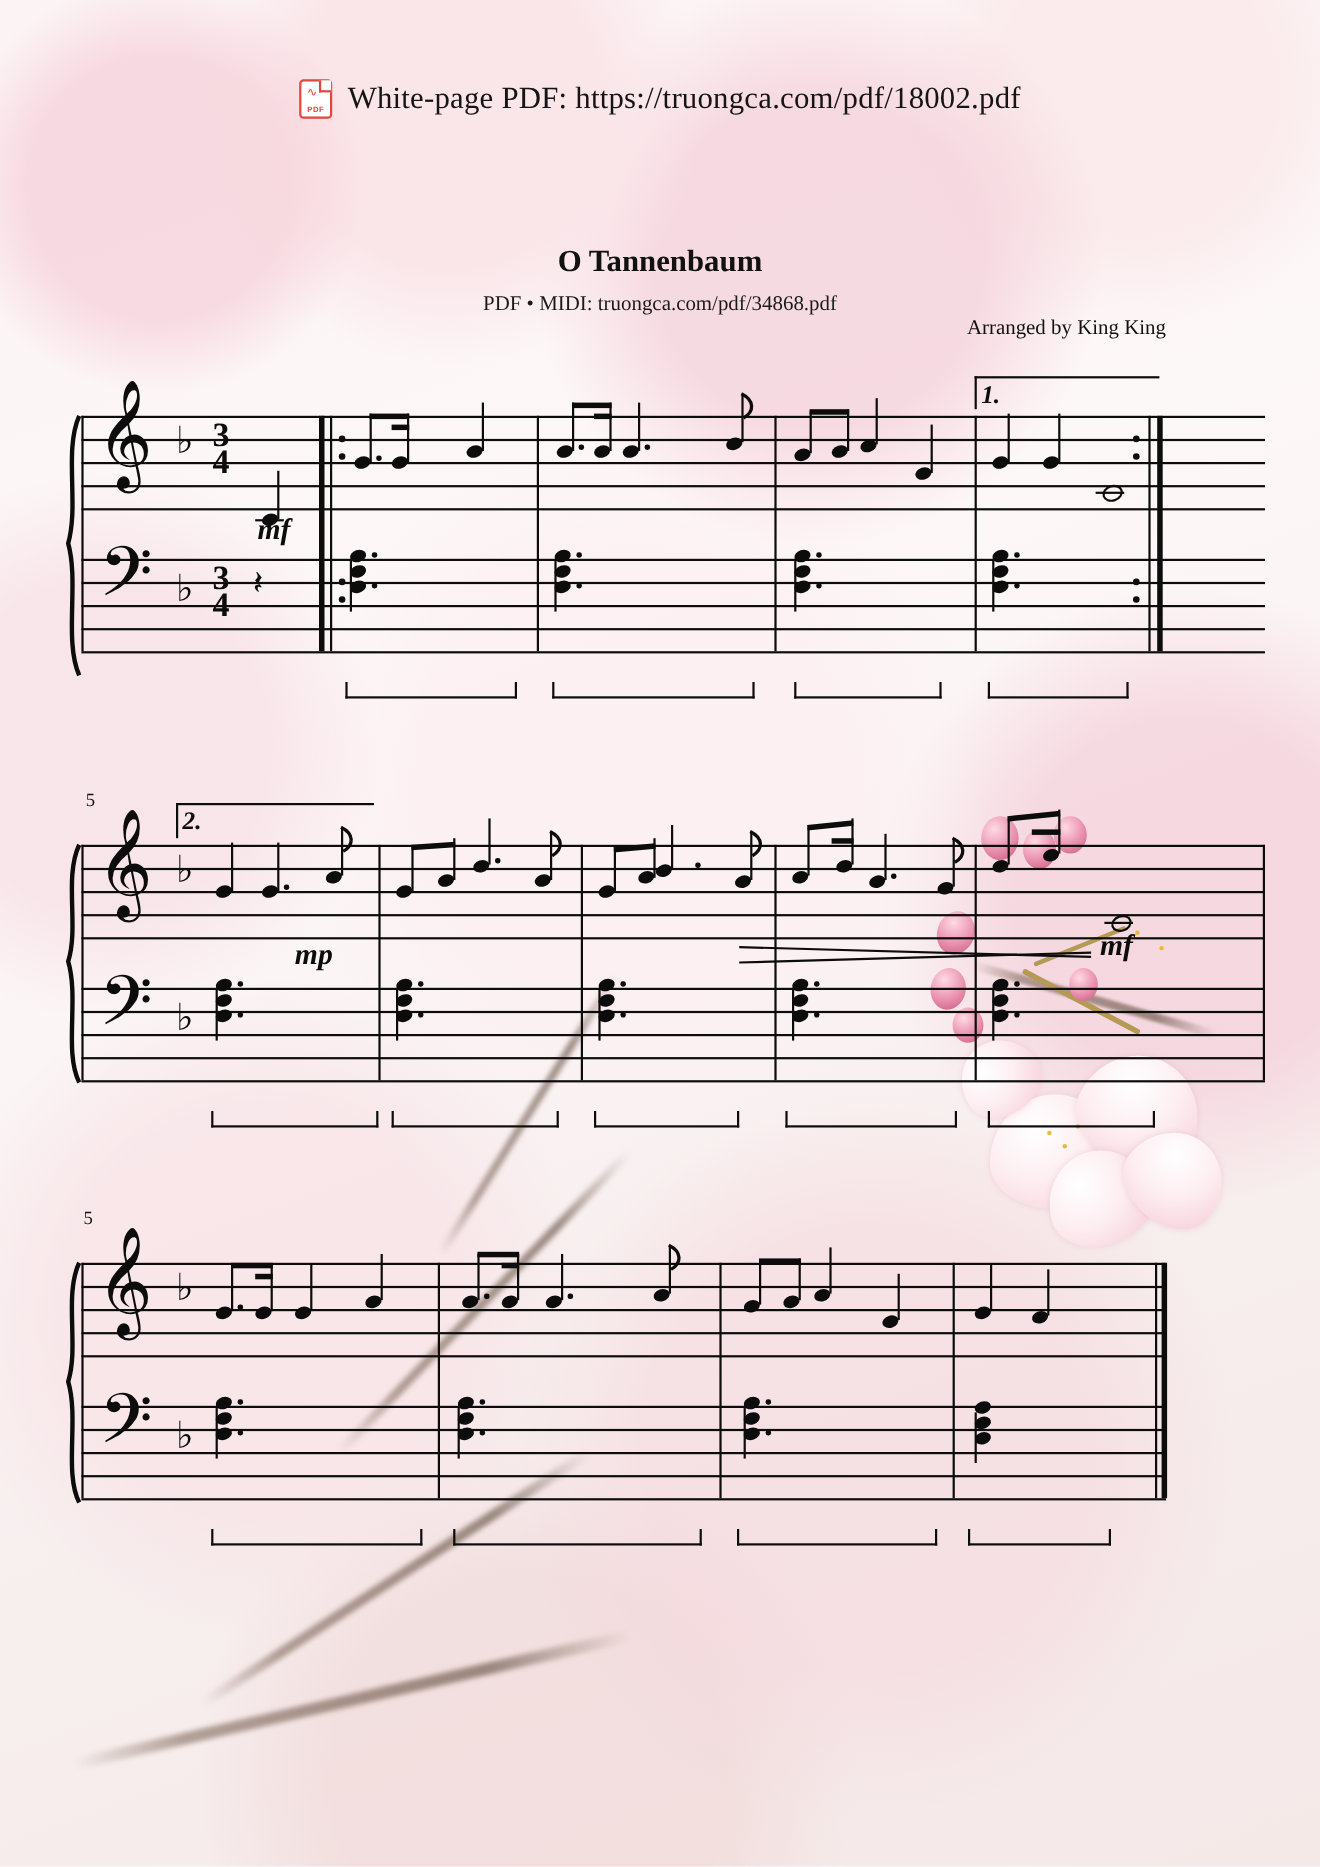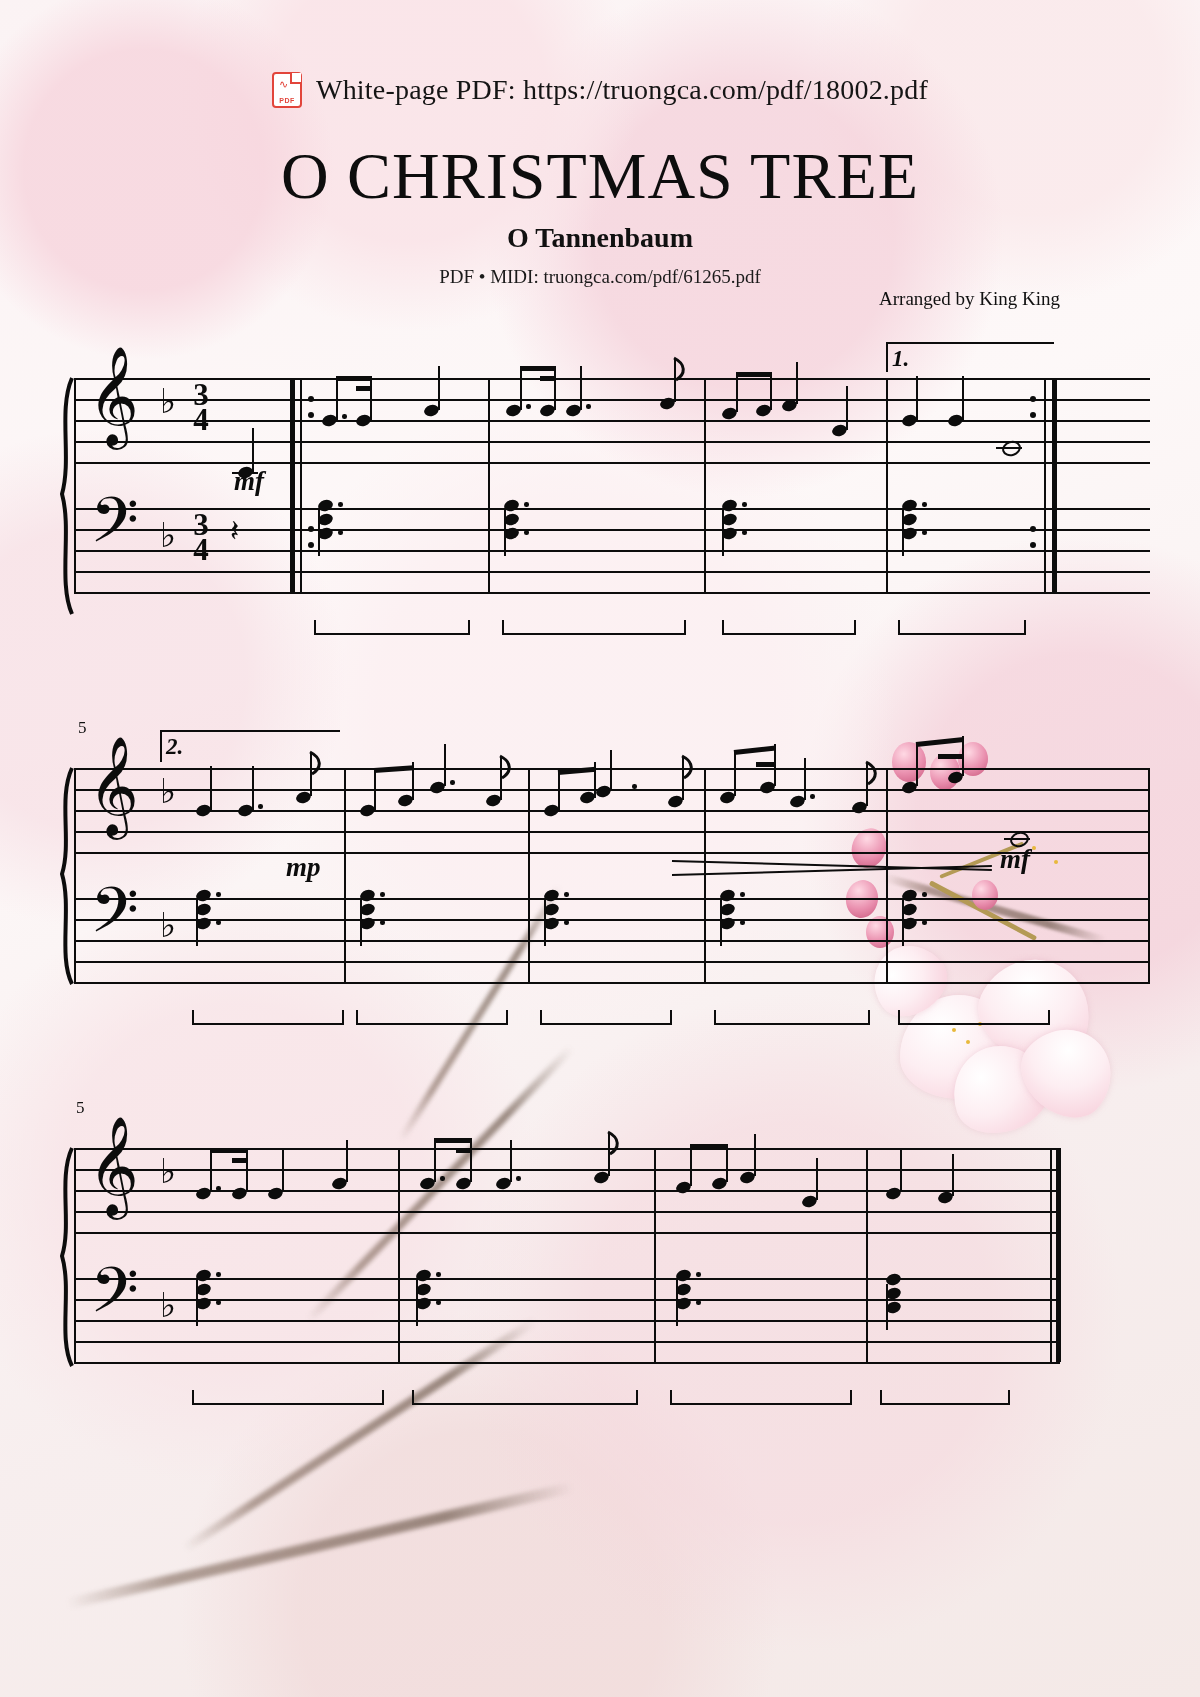--- a/index.html
+++ b/index.html
@@ -296,23 +296,22 @@
 
   <div class="pdf-line">
     <span class="pdf-badge">
       <span class="corner"></span>
       <span class="squiggle">∿</span>
       <span class="tag">PDF</span>
     </span>
     <span class="pdf-text">White-page PDF: https://truongca.com/pdf/18002.pdf</span>
   </div>
 
-  <div class="title">O CHRISTMAS TREE</div>
   <div class="subtitle">O Tannenbaum</div>
-  <div class="source-line">PDF • MIDI: truongca.com/pdf/61265.pdf</div>
+  <div class="source-line">PDF • MIDI: truongca.com/pdf/34868.pdf</div>
   <div class="arranger">Arranged by King King</div>
 
   <div class="system" style="left:0; top:0;">
 
     <svg class="brace" style="left:52px; top:376px;" width="26" height="240" viewBox="0 0 26 240">
       <path d="M20 2 C6 34, 20 82, 10 118 C20 154, 6 206, 20 238" stroke="#0c0c0c" stroke-width="4" fill="none"></path>
     </svg>
 
     <div class="staff-line" style="left:74px; top:378px; width:1076px;"></div>
     <div class="staff-line" style="left:74px; top:399px; width:1076px;"></div>
@@ -498,21 +497,21 @@
     <div class="notehead" style="left:196px; top:805px;"></div>
     <div class="stem-up" style="left:210px; top:766px; height:44px;"></div>
     <div class="notehead" style="left:238px; top:805px;"></div>
     <div class="stem-up" style="left:252px; top:766px; height:44px;"></div>
     <div class="flagdot" style="left:258px; top:804px;"></div>
     <div class="notehead" style="left:296px; top:792px;"></div>
     <div class="stem-up" style="left:310px; top:752px; height:44px;"></div>
     <svg style="position:absolute; left:308px; top:750px;" width="18" height="26">
         <path d="M2 2 C14 8, 14 18, 4 24" stroke="#0c0c0c" stroke-width="3" fill="none"></path>
       </svg>
-    <div class="dyn" style="left:286px; top:852px;">mp</div>
+    <div class="dyn" style="left:268px; top:852px;">mp</div>
 
     <div class="barline" style="left:344px; top:768px; height:214px;"></div>
 
     <div class="notehead" style="left:360px; top:805px;"></div>
     <div class="stem-up" style="left:374px; top:770px; height:40px;"></div>
     <div class="notehead" style="left:398px; top:795px;"></div>
     <div class="stem-up" style="left:412px; top:762px; height:38px;"></div>
     <div class="beam" style="left:374px; top:768px; width:40px; transform:rotate(-4deg); transform-origin:left center;"></div>
     <div class="notehead" style="left:430px; top:782px;"></div>
     <div class="stem-up" style="left:444px; top:744px; height:42px;"></div>

